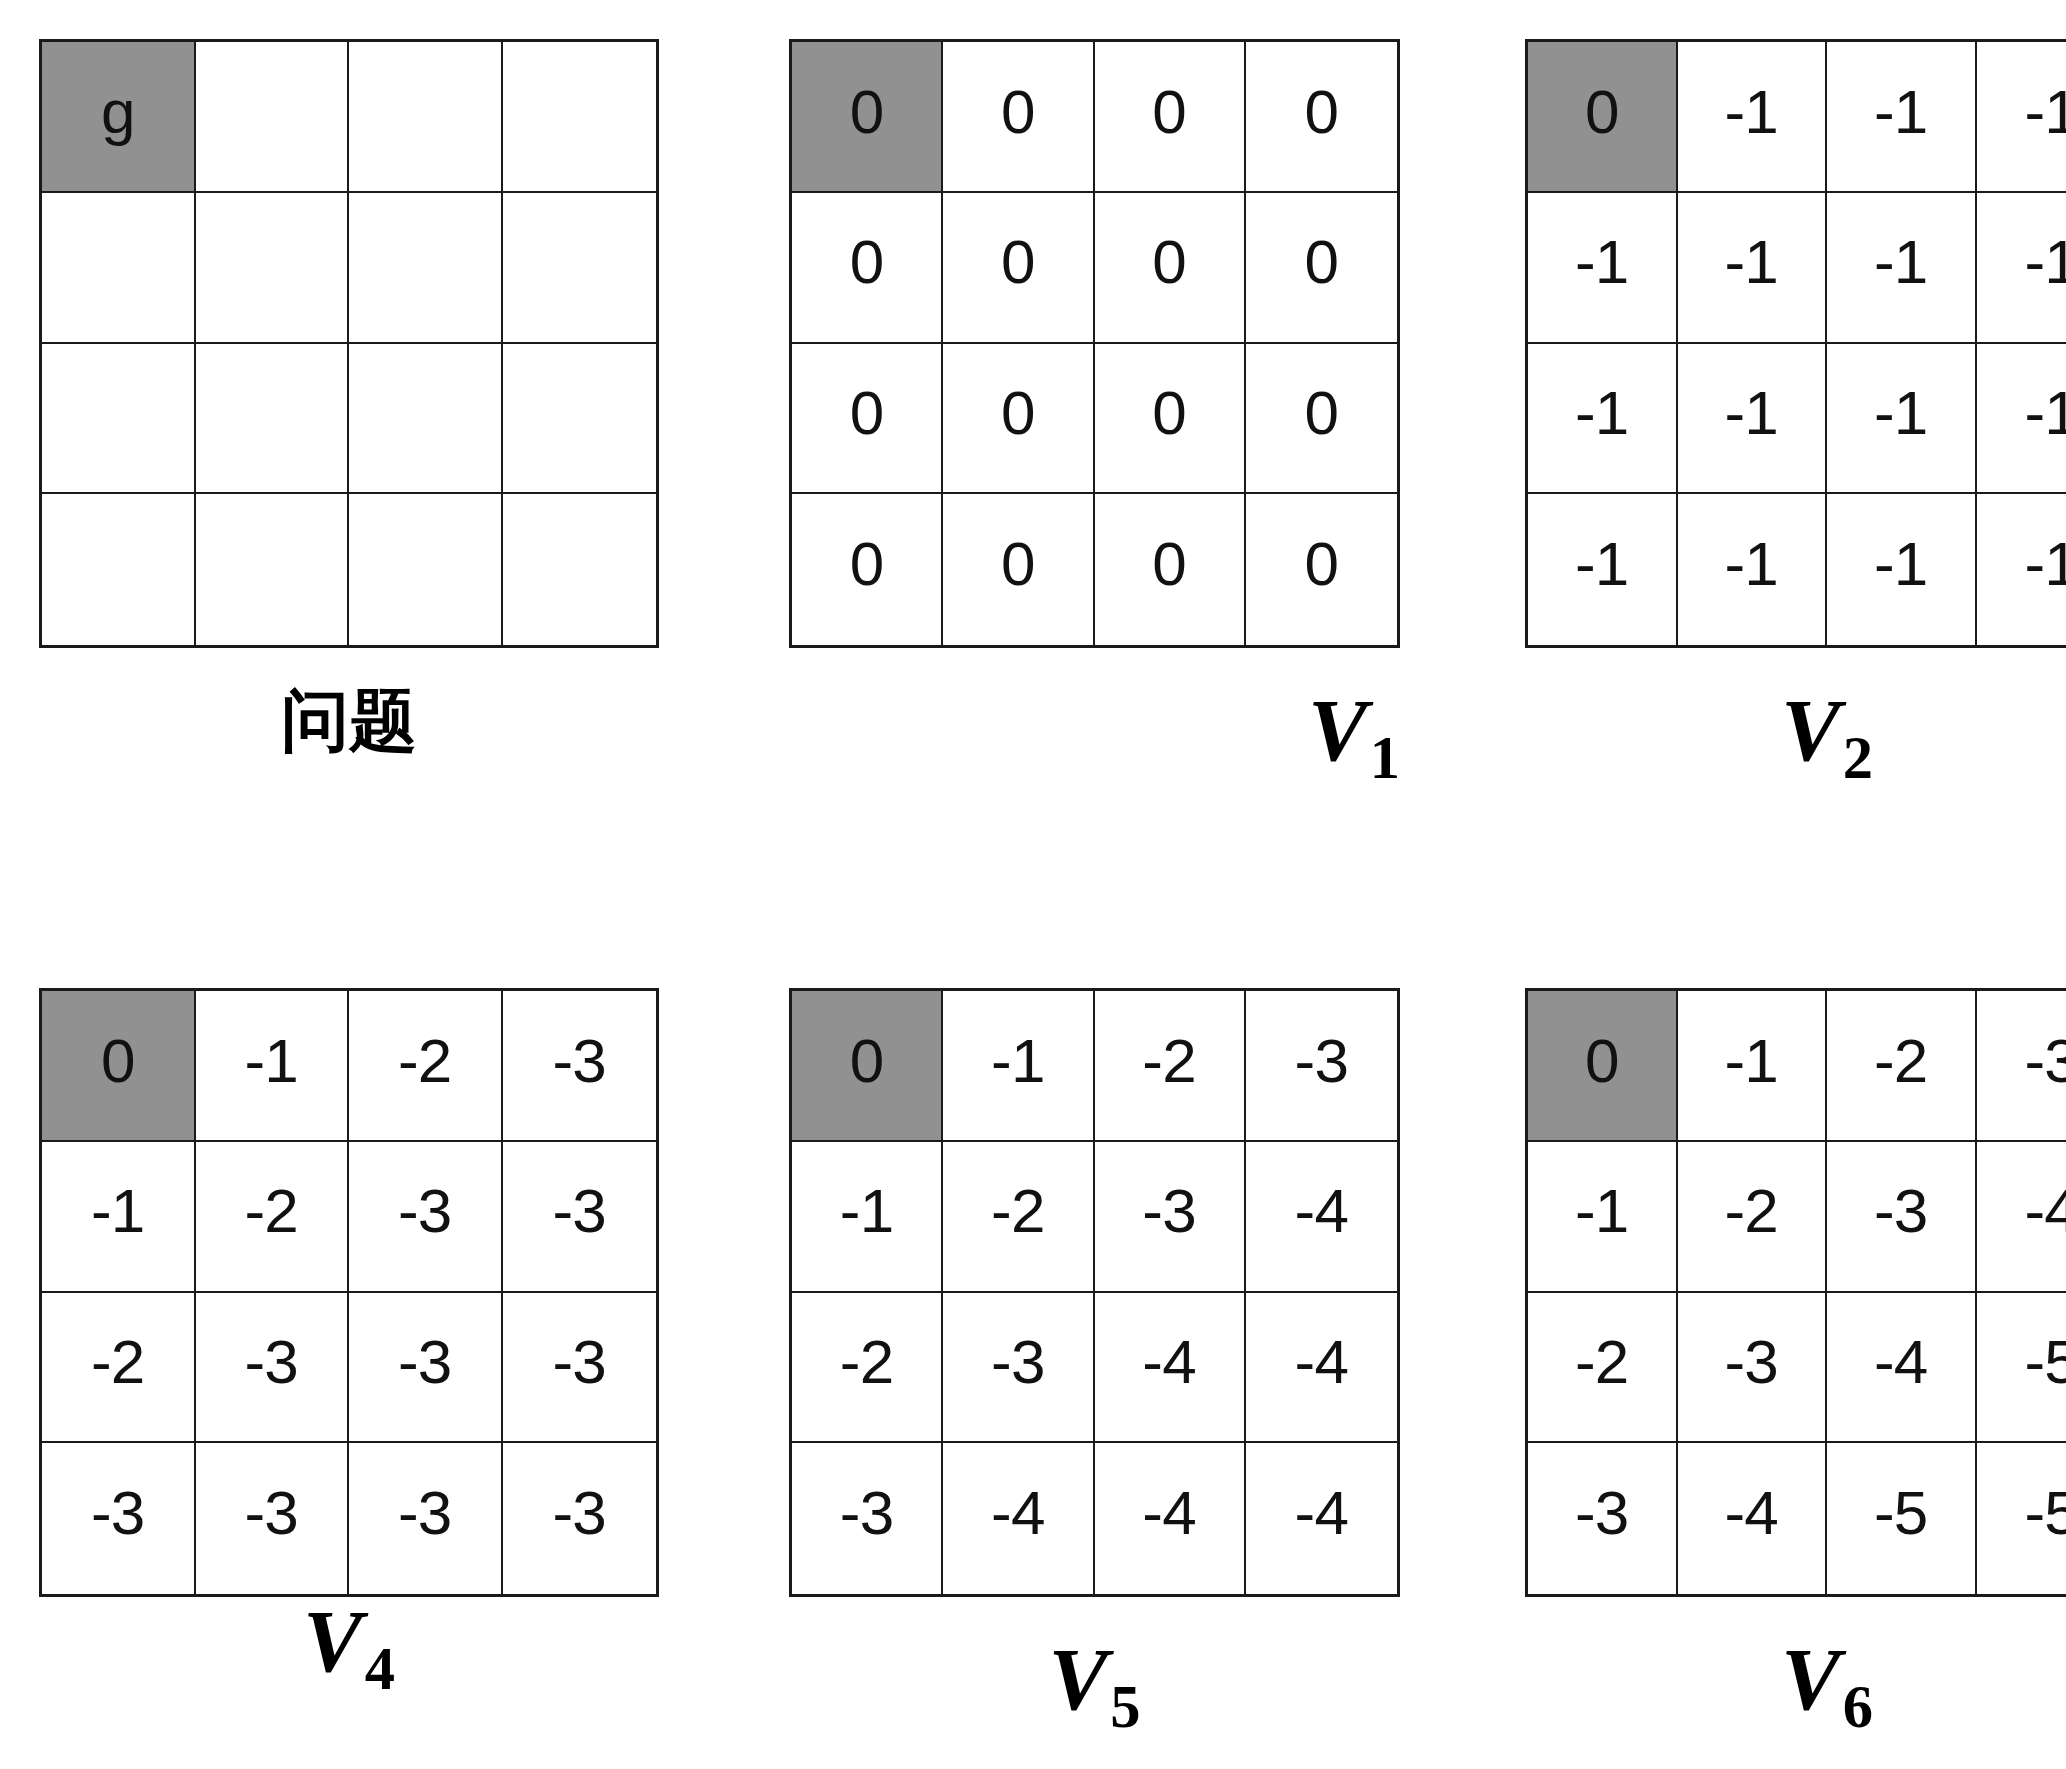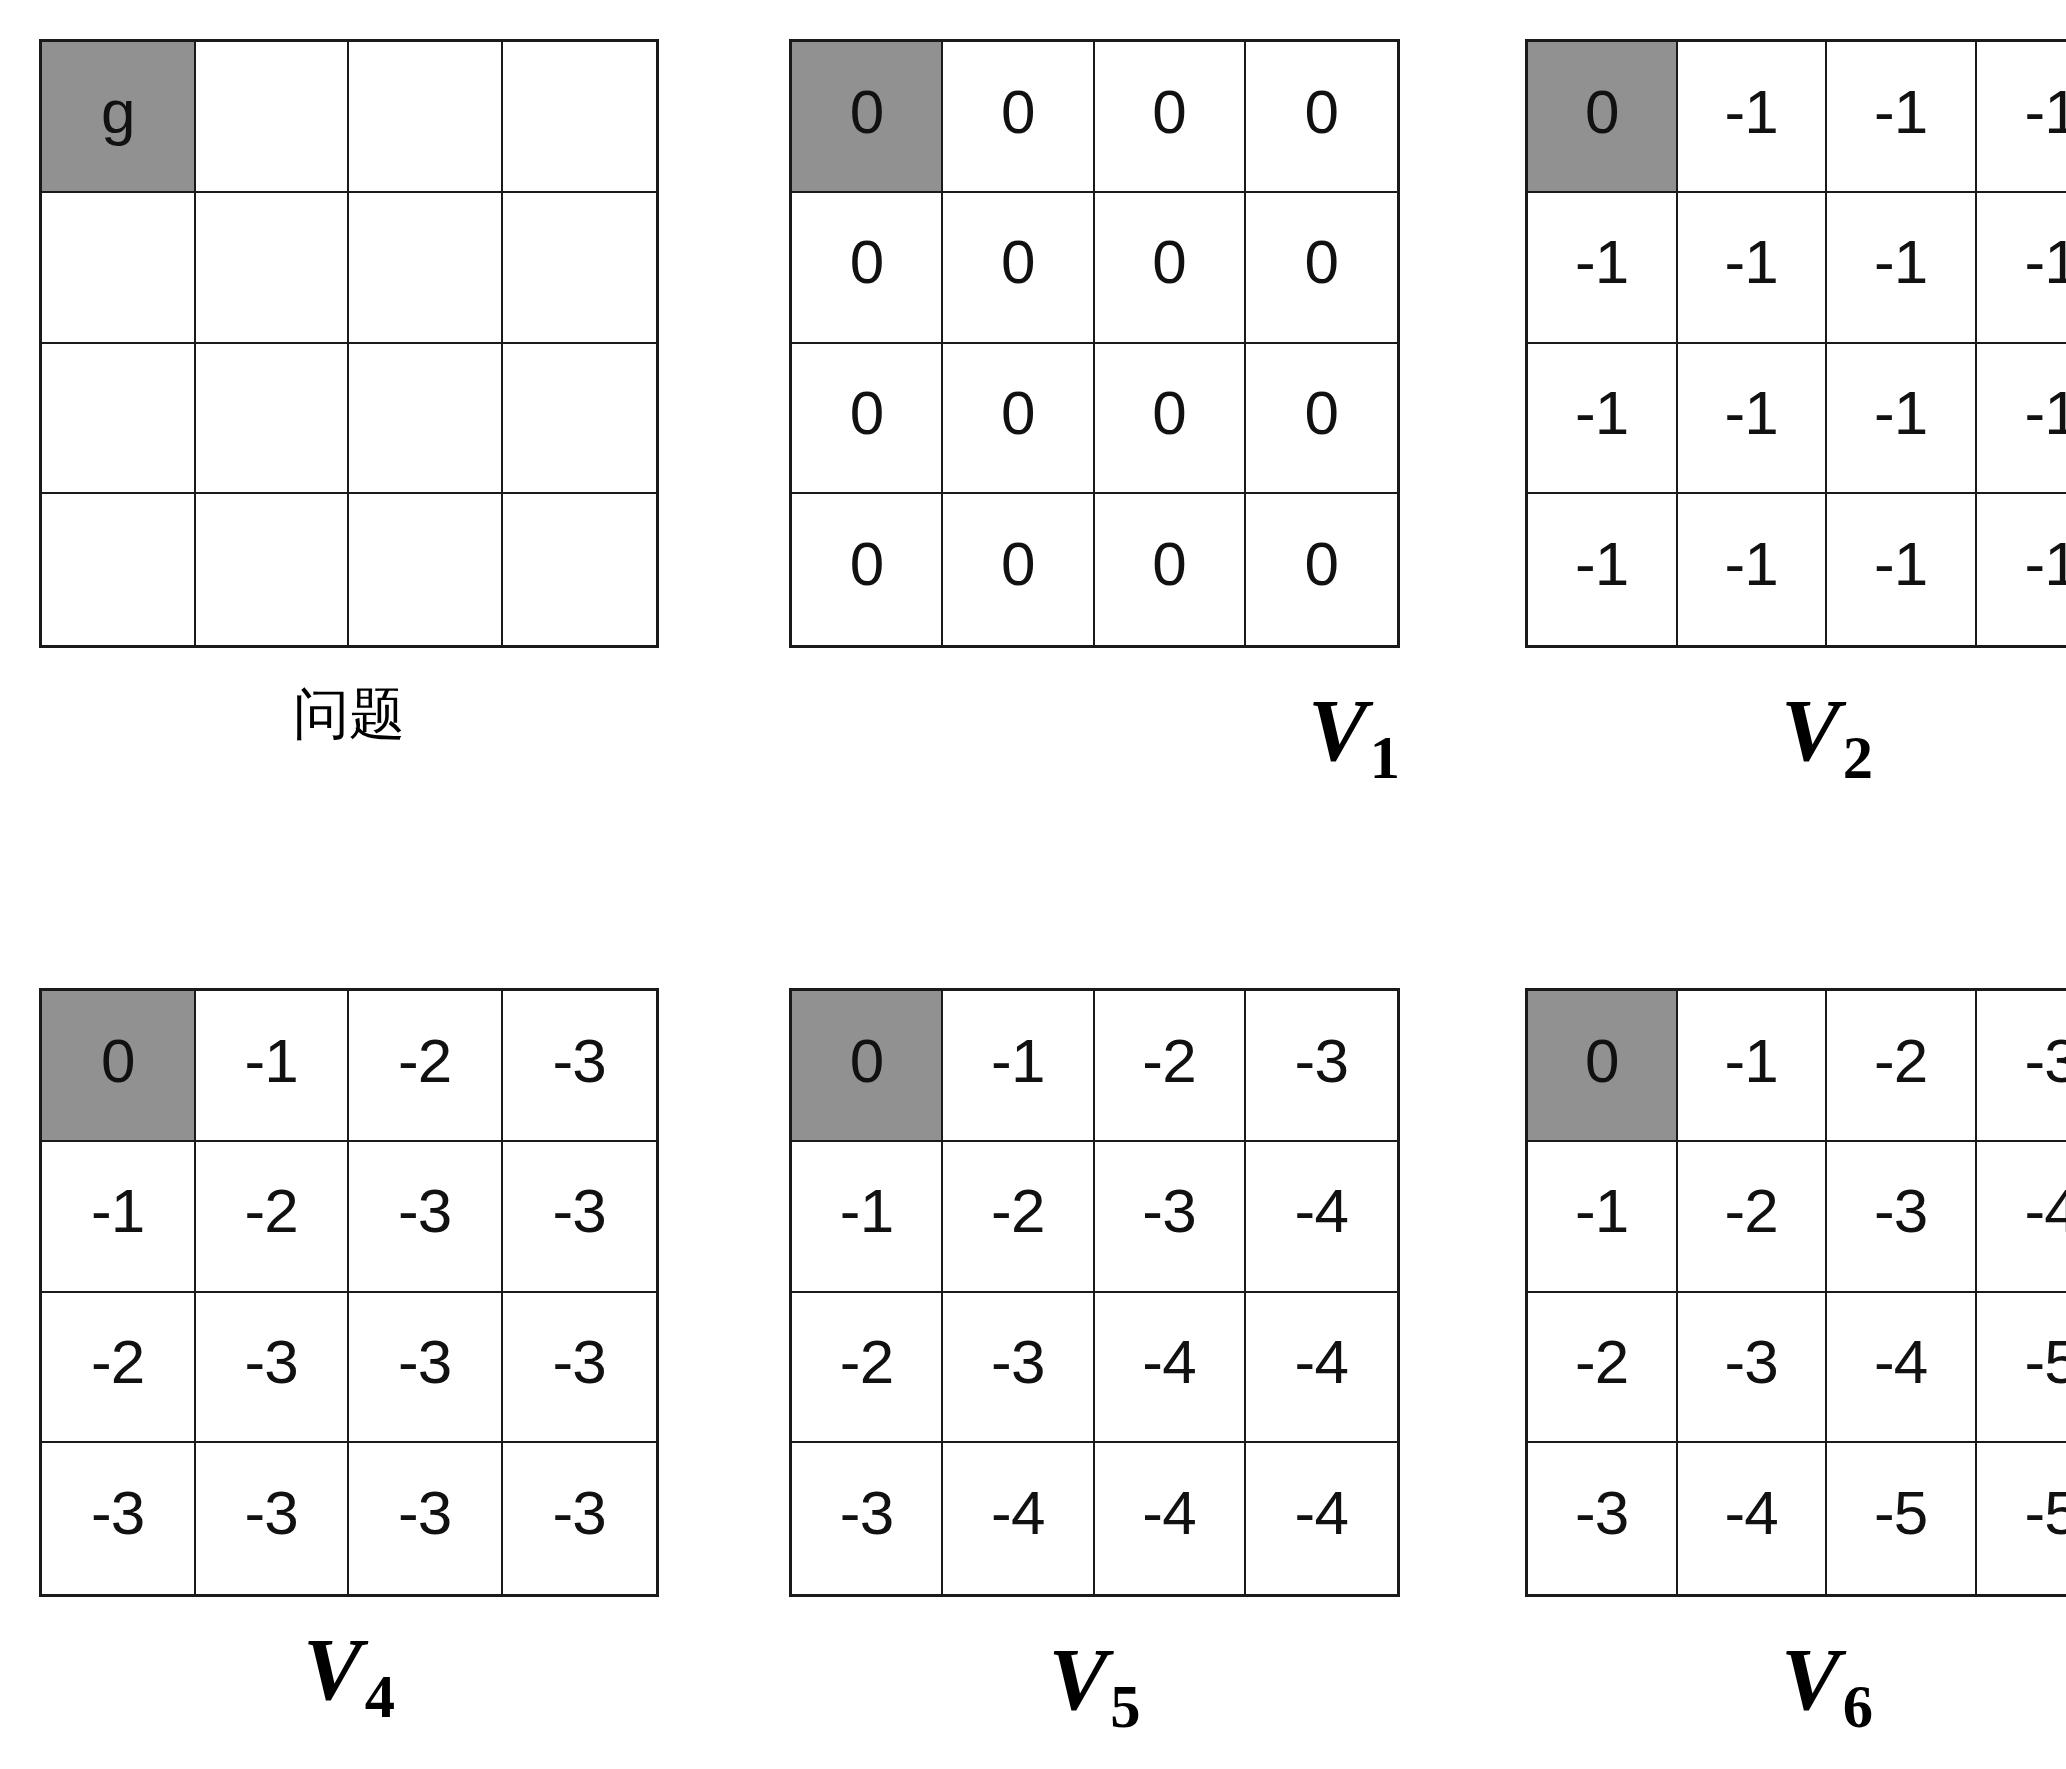--- a/index.html
+++ b/index.html
@@ -62,23 +62,23 @@
     position: absolute;
     left: 0;
     right: 0;
     text-align: center;
     white-space: nowrap;
     color: #000000;
   }
 
   .caption.cjk {
     font-family: "DejaVu Serif", "Liberation Serif", serif;
-    font-size: 56px;
+    font-size: 68px;
     line-height: 1;
-    font-weight: 400;
+    font-weight: 700;
   }
 
   .caption.math {
     font-family: "Liberation Serif", "DejaVu Serif", serif;
     font-size: 89px;
     line-height: 1;
     font-weight: bold;
   }
   .caption.math .vsym {
     font-style: italic;
@@ -299,21 +299,21 @@
         <div class="cell row-last">
           <span class="cell-text">-3</span>
         </div>
         <div class="cell row-last">
           <span class="cell-text">-3</span>
         </div>
         <div class="cell col-last row-last">
           <span class="cell-text">-3</span>
         </div>
       </div>
-      <div class="caption math" style="top: 637px;"><span class="vsym">V</span><span class="vsub">4</span></div>
+      <div class="caption math" style="top: 609px;"><span class="vsym">V</span><span class="vsub">4</span></div>
     </div>
     <div class="board" style="left: 789px; top: 988px; width: 611px; height: 755px;">
       <div class="grid" style="width: 611px; height: 609px;">
         <div class="cell goal">
           <span class="cell-text">0</span>
         </div>
         <div class="cell">
           <span class="cell-text">-1</span>
         </div>
         <div class="cell">

